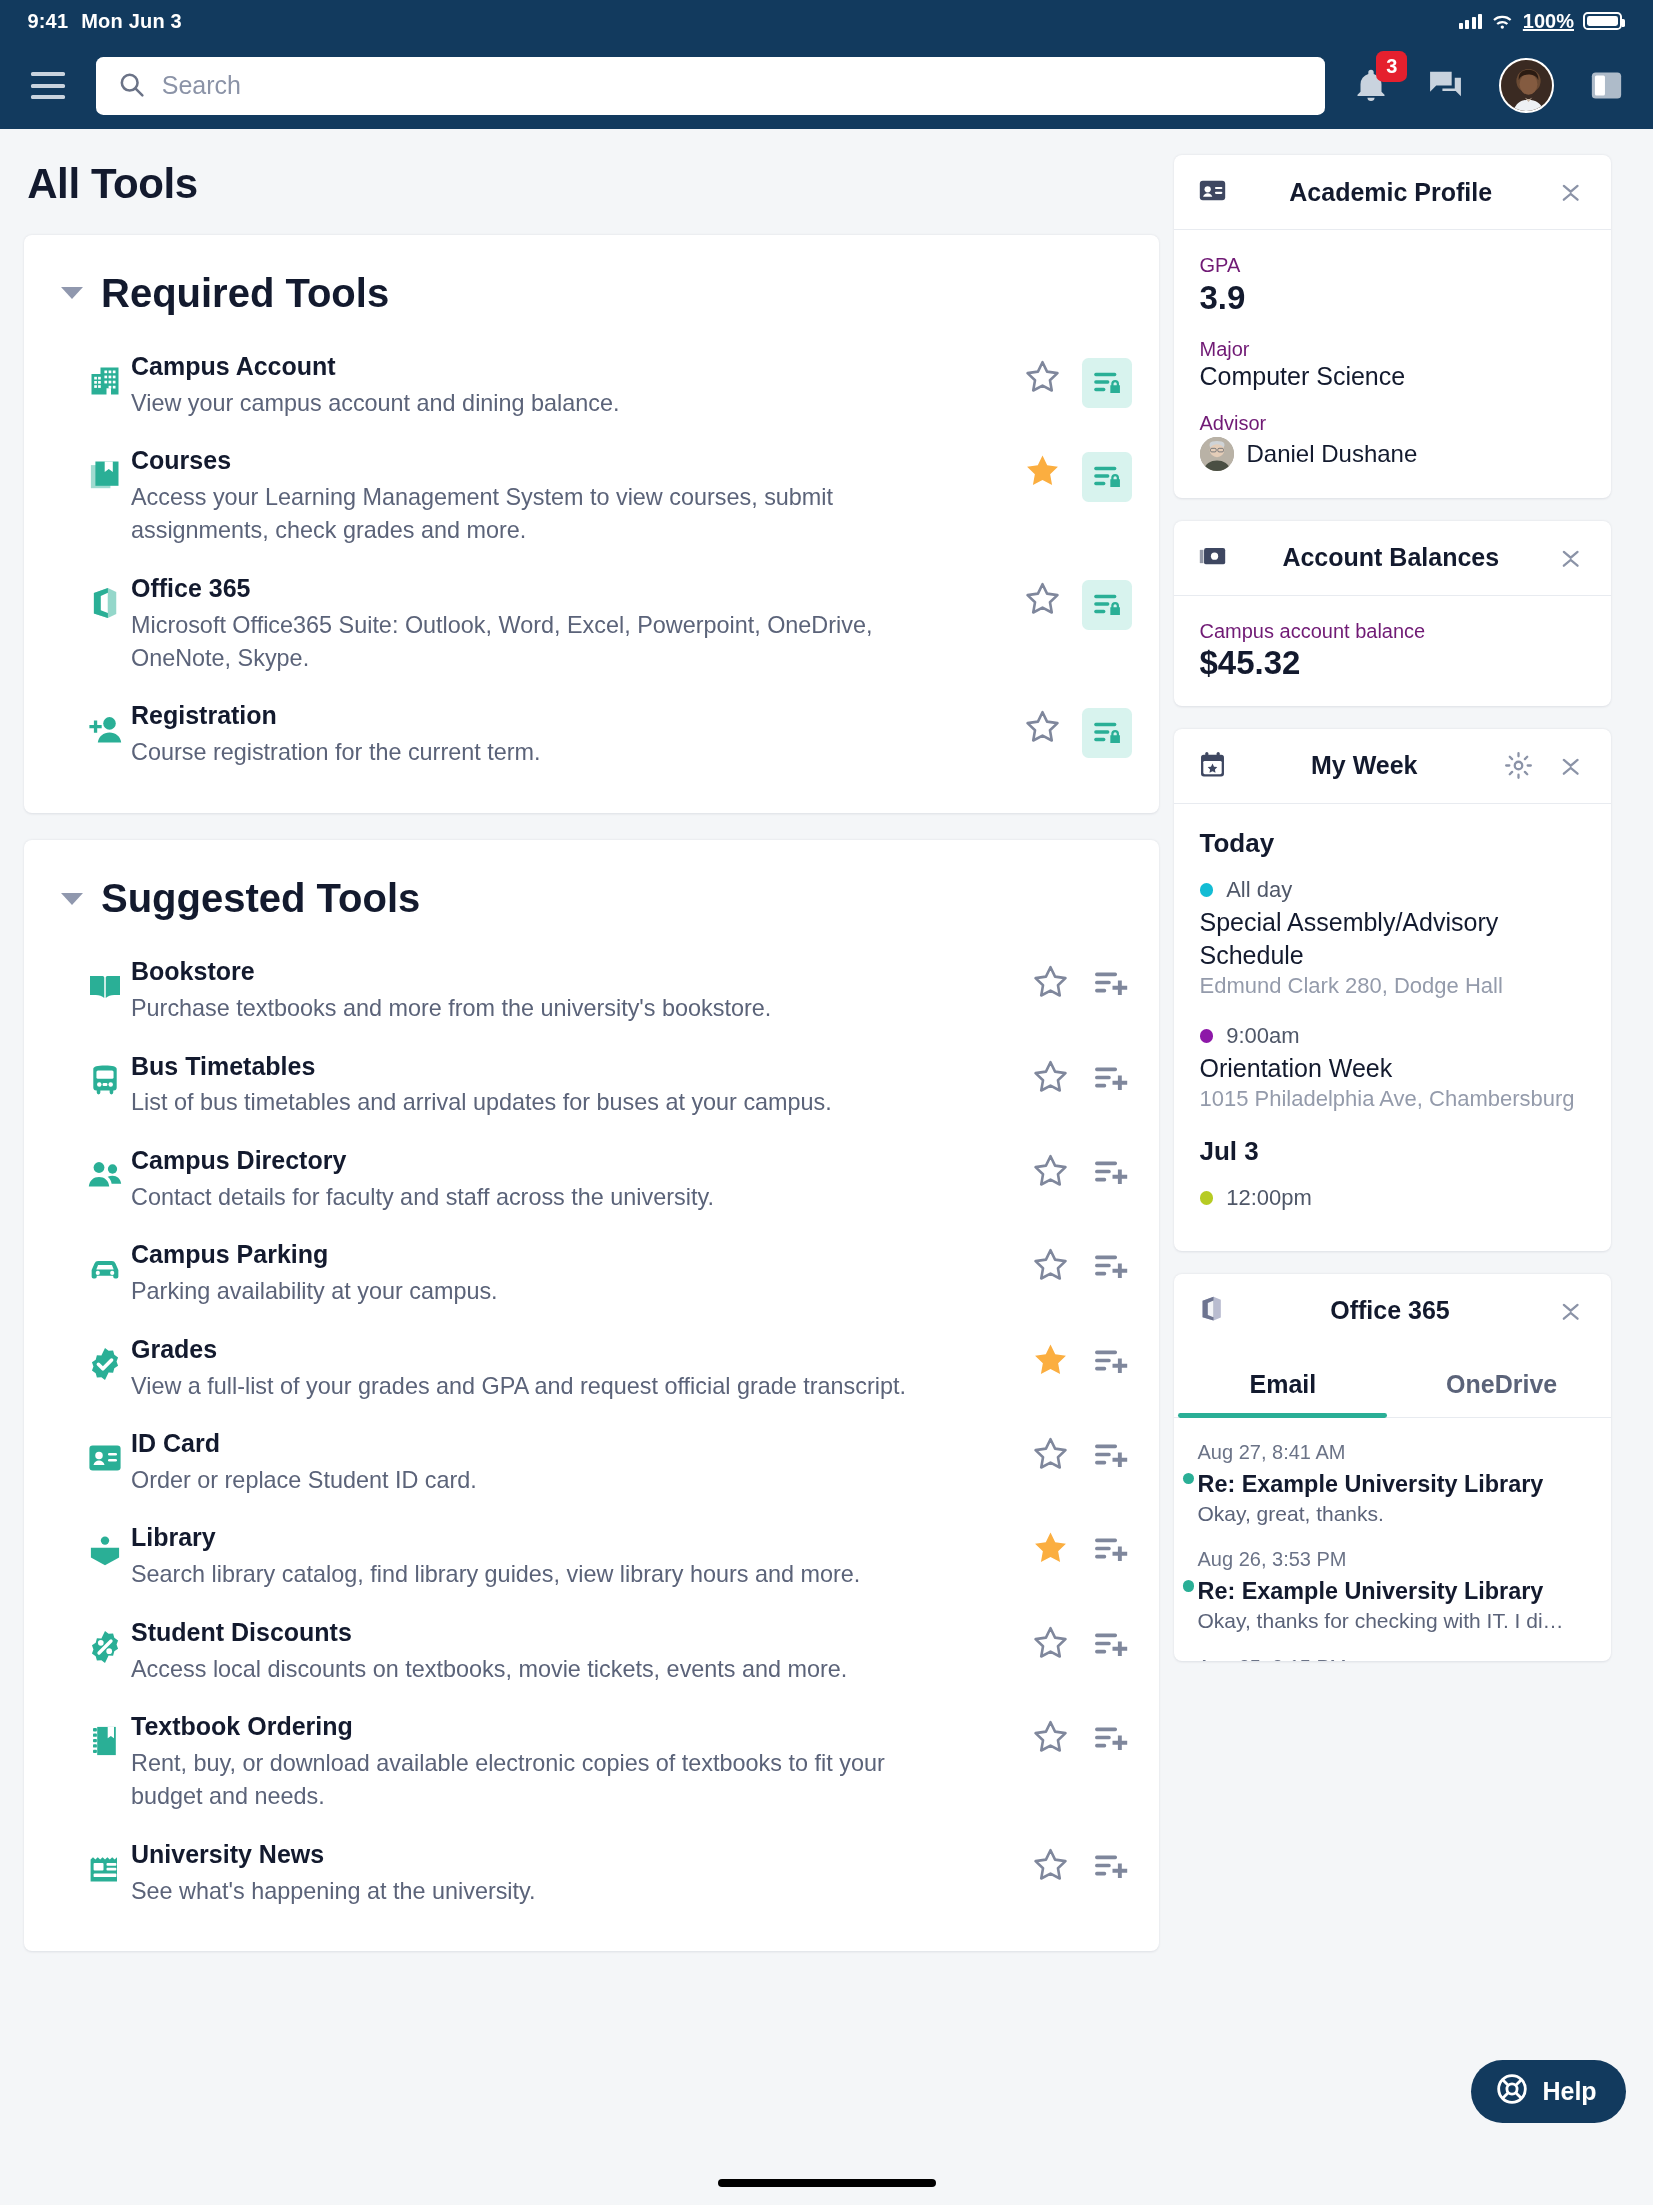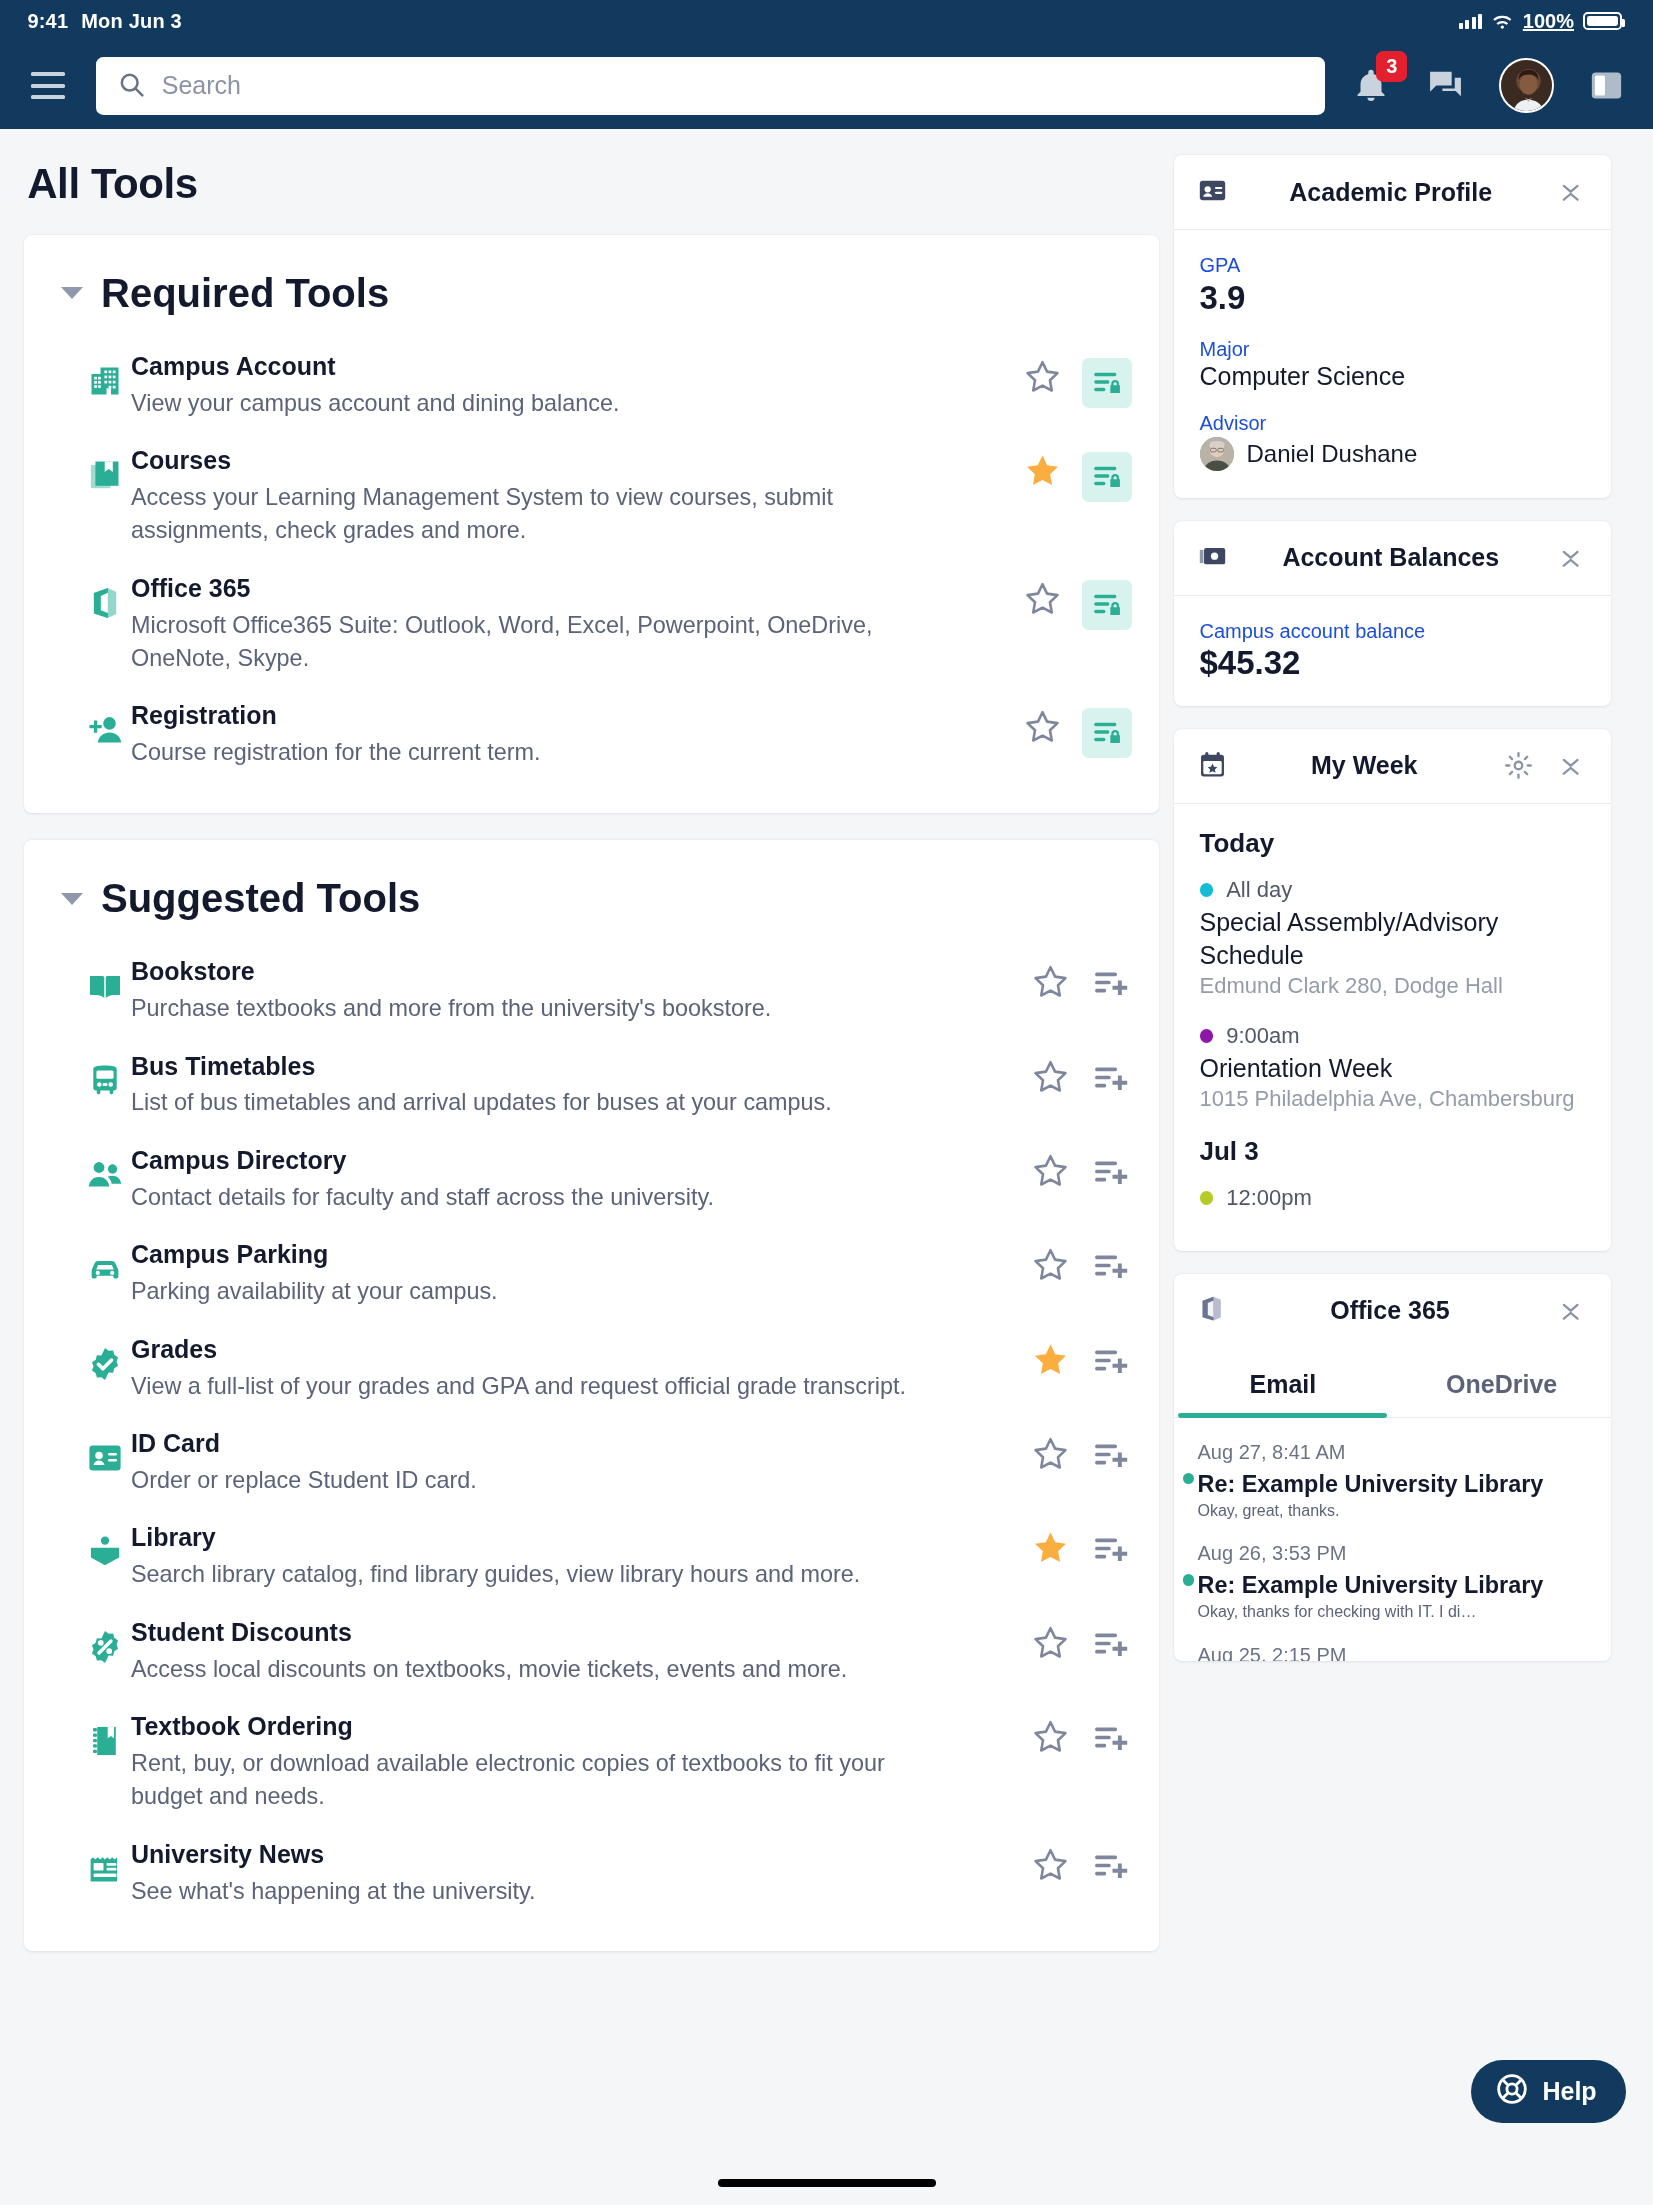--- a/index.html
+++ b/index.html
@@ -87,21 +87,21 @@
   
   .panel { background:#fff; border-radius: 8px; box-shadow: 0 0.8px 2.4px rgba(20,30,60,.10); margin-bottom: 22.6px; }
   .panel-head {
     display:flex; align-items:center; padding: 21px 24px 21px 24px; border-bottom: 0.8px solid #e8ebf0; gap: 14.5px; text-align: center;
   }
   .panel-head h3 { font-size: 25px; font-weight: 700; color:#131a2e; flex:1;}
   .panel-body { padding: 24px 26px 27.4px 26px; }
   .collapse-btn { width: 32px; height: 32px; display:flex;align-items:center;justify-content:center;cursor:pointer;}
   .gear-btn { width: 32px; height: 32px; display:flex;align-items:center;justify-content:center;cursor:pointer; margin-right: 6.5px;}
 
-  .lbl { font-size: 20px; color: #1d4ed8; margin-bottom: 1.6px;}
+  .lbl { font-size: 20px; color: #701a75; margin-bottom: 1.6px;}
   .big-val { font-size: 33px; font-weight: 700; color: #131a2e; margin-bottom: 21px;}
   .mid-val { font-size: 25px; color: #131a2e; margin-bottom: 21px;}
   .advisor { display:flex; align-items:center; gap: 13px; }
   .advisor-av { width: 34px;height:34px;border-radius:50%;background:#a8a49c; overflow:hidden; position:relative;}
   .advisor-name { font-size: 24px; color: #131a2e; }
 
   .day-head { font-size: 26px; font-weight:700; color:#131a2e; margin-bottom: 18px;}
   .ev { margin-bottom: 24px; }
   .ev-time { display:flex; align-items:center; gap: 13px; font-size: 22px; color:#4f5768; margin-bottom: 3.2px;}
   .dot { width: 13.7px; height:13.7px; border-radius:50%; flex:none;}
@@ -110,21 +110,21 @@
 
   .tabs { display:flex; border-bottom: 0.8px solid #e8ebf0; }
   .tab { flex:1; text-align:center; padding: 22.6px 0 18px; font-size: 25px; font-weight:700; color:#5b6379; cursor:pointer; position:relative;}
   .tab.active { color:#131a2e; }
   .tab.active::after { content:""; position:absolute; left:4.8px;right:4.8px;bottom:-0.8px;height:4.8px;background:#2aaf96;border-radius:2.4px;}
   .mail-list { padding: 4.8px 24px 0 24px; }
   .mail { padding: 18px 0 4.8px 0; position:relative;}
   .mail-date { font-size: 20px; color:#6b7387; margin-bottom: 4.8px;}
   .mail-subj { font-size: 23.4px; color:#131a2e; line-height:1.3;}
   .mail-subj.unread { font-weight:700; }
-  .mail-prev { font-size: 16px; color:#5b6379; margin-top: 2.4px; white-space:nowrap; overflow:hidden; text-overflow:ellipsis;}
+  .mail-prev { font-size: 21px; color:#5b6379; margin-top: 2.4px; white-space:nowrap; overflow:hidden; text-overflow:ellipsis;}
   .unread-dot { position:absolute; left:-14.5px; top: 50px; width:11.3px;height:11.3px;border-radius:50%;background:#2aaf96;}
 
   
   .help-fab {
     position: absolute; right: 27.4px; bottom: 82px; height: 63px;
     background: #123a5e; color:#fff; border-radius: 31.5px;
     display:flex;align-items:center; gap: 13px; padding: 0 29px 0 24px; cursor:pointer;
     font-size: 25px; font-weight: 600;
   }
   .home-ind { position:absolute; left:50%; transform:translateX(-50%); bottom: 18px; width: 218px; height: 8px; background:#000; border-radius:4px;}

